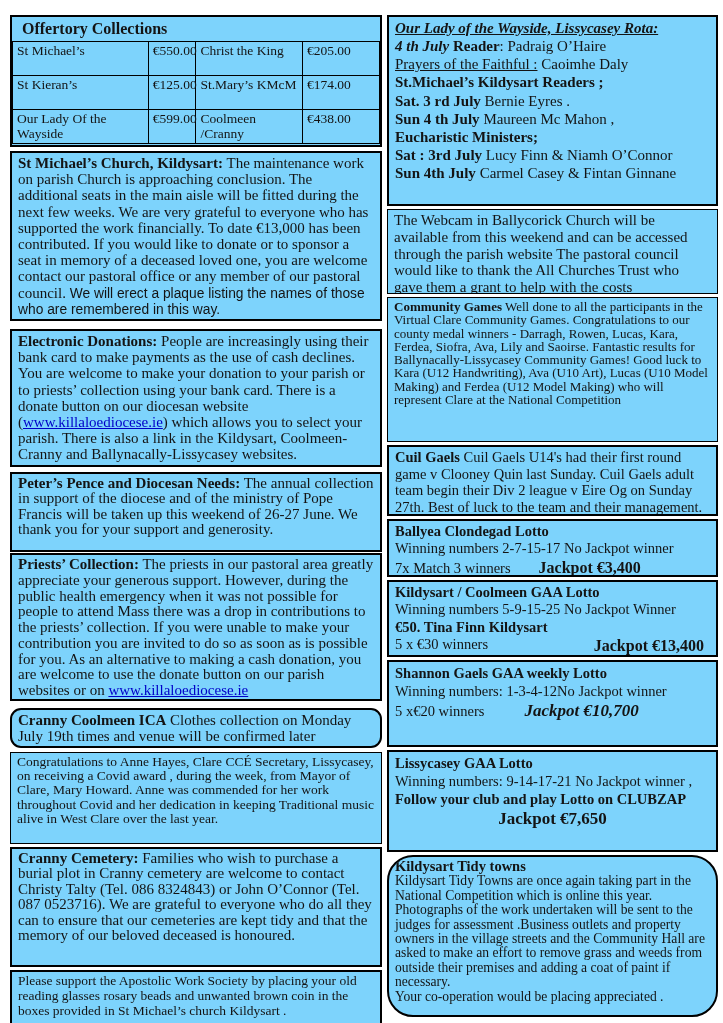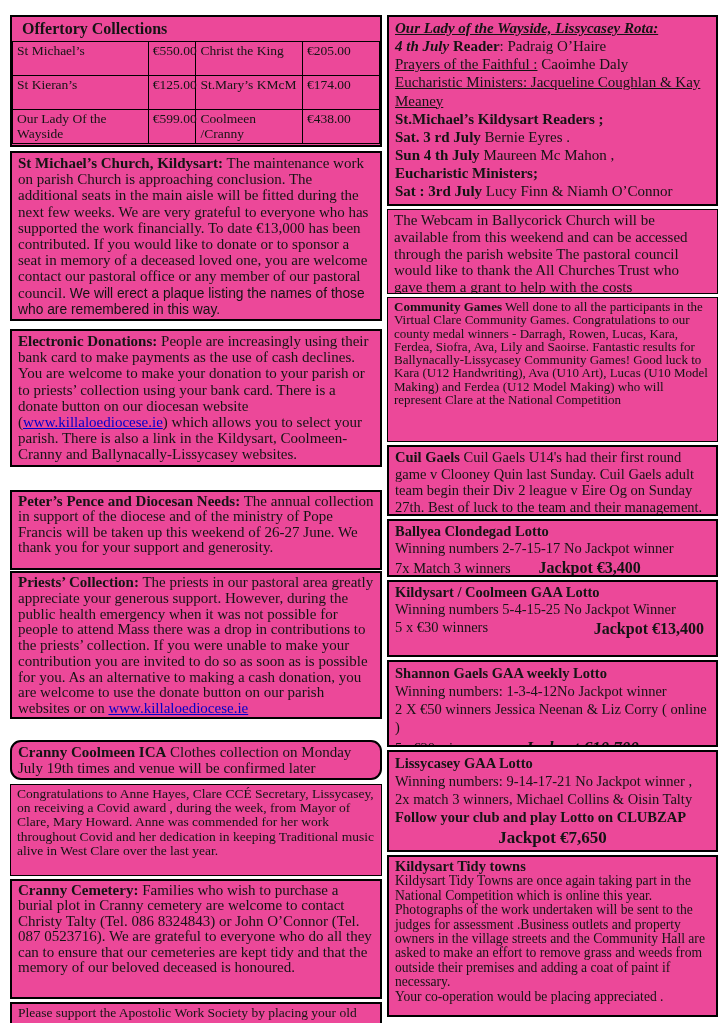--- a/index.html
+++ b/index.html
@@ -8,55 +8,55 @@
     background:#ffffff;
     color:#141414;
     font-family:"Liberation Serif","DejaVu Serif",serif;
     position:relative;
   }
   .col { position:absolute; top:15px; }
   .col-left  { left:10px;  width:372px; }
   .col-right { left:387px; width:331px; }
   .box {
     border:2px solid #000;
-    background:#ec4899;
+    background:#7dd3fc;
     padding:2px 6px;
     overflow:hidden;
     font-size:15px;
     line-height:1.08;
   }
   .thin { border-width:1px; }
   .b { font-weight:bold; }
   .i { font-style:italic; }
   .u { text-decoration:underline; }
   .sans { font-family:"Liberation Sans","DejaVu Sans",sans-serif; font-size:13.8px; }
   .link { color:#0000C8; text-decoration:underline; cursor:pointer; }
   .small { font-size:13.5px; line-height:1.1; }
 
   
   .b-offertory { height:132px; margin-bottom:4px; padding:0; }
   .b-stmichaels { height:170px; margin-bottom:8px; }
-  .b-electronic { height:138px; margin-bottom:23px; }
+  .b-electronic { height:138px; margin-bottom:5px; }
   .b-peters { height:80px; margin-bottom:1px; line-height:1.02; }
-  .b-priests { height:148px; margin-bottom:21px; line-height:1.05; }
+  .b-priests { height:148px; margin-bottom:7px; line-height:1.05; }
   .b-ica { height:40px; margin-bottom:4px;border-radius:11px; }
   .b-congrats { height:92px; margin-bottom:3px; line-height:1.05; }
   .b-cemetery { height:120px; margin-bottom:3px; line-height:1.03; }
   .b-apostolic { height:72px; }
 
   
   .b-rota { height:191px; margin-bottom:3px; line-height:1.21; font-size:15px; }
   .b-webcam { height:85px; margin-bottom:3px; line-height:1.12; }
   .b-community { height:145px; margin-bottom:3px; font-size:13px; line-height:1.02; }
   .b-cuil { height:71px; margin-bottom:3px; font-size:14.5px; line-height:1.15; }
   .b-ballyea { height:58px; margin-bottom:3px; font-size:14.5px; line-height:1.2; }
   .b-kcg { height:77px; margin-bottom:3px; font-size:14.5px; line-height:1.2; }
   .b-shannon { height:87px; margin-bottom:3px; font-size:14.5px; line-height:1.25; }
   .b-lissy { height:102px; margin-bottom:3px; font-size:14.5px; line-height:1.25; }
-  .b-tidy { height:162px; font-size:13.6px; line-height:1.06; }
+  .b-tidy { height:162px; font-size:13.6px; line-height:1.06;border-radius:26px; }
 
   
   .offertory-title { font-weight:bold; font-size:16px; padding:3px 10px 4px; }
   table.offertory { border-collapse:collapse; width:100%; font-size:13.5px; table-layout:fixed; }
   table.offertory td { border:1.5px solid #000; padding:2px 4px; vertical-align:top; height:34px; }
   .c1 { width:37%; } .c2 { width:13%; } .c3 { width:29%; } .c4 { width:21%; }
 
   .jackpot { font-weight:bold; font-size:16px; }
   .jackpot-bi { font-weight:bold; font-style:italic; font-size:17px; }
   .jackpot-big { font-weight:bold; font-size:17px; text-align:center; }
@@ -129,21 +129,20 @@
   </div>
 
 </div>
 
 <div class="col col-right">
 
   <div class="box b-rota">
     <div class="rota-line b i u">Our Lady of the Wayside, Lissycasey Rota:</div>
     <div class="rota-line"><span class="b i">4 th July</span><span class="b">  Reader</span><span>: Padraig O’Haire</span></div>
     <div class="rota-line"><span class="u">Prayers of the Faithful :</span><span>  Caoimhe Daly</span></div>
-    <div class="rota-line"><span class="u">Eucharistic Ministers:  Jacqueline Coughlan &amp; Kay Meaney</span></div>
     <div class="rota-line b">St.Michael’s Kildysart   Readers ;</div>
     <div class="rota-line"><span class="b">Sat. 3 rd July</span><span>  Bernie  Eyres .</span></div>
     <div class="rota-line"><span class="b">Sun 4 th July</span><span>  Maureen Mc Mahon ,</span></div>
     <div class="rota-line b">Eucharistic Ministers;</div>
     <div class="rota-line"><span class="b">Sat  : 3rd  July</span><span>  Lucy Finn &amp; Niamh O’Connor</span></div>
     <div class="rota-line"><span class="b">Sun 4th July</span><span>  Carmel Casey &amp; Fintan Ginnane</span></div>
   </div>
 
   <div class="box thin b-webcam">
     <p>The Webcam in  Ballycorick Church will be available from this weekend  and can be accessed through the parish website The pastoral council would like to thank the All Churches  Trust  who gave them a grant to help with the costs</p>
@@ -158,38 +157,37 @@
   </div>
 
   <div class="box b-ballyea">
     <div class="b">Ballyea Clondegad Lotto</div>
     <div>Winning numbers 2-7-15-17   No Jackpot winner</div>
     <div><span>7x Match 3 winners</span><span class="jackpot gap28">Jackpot €3,400</span></div>
   </div>
 
   <div class="box b-kcg">
     <div class="b">Kildysart / Coolmeen GAA  Lotto</div>
-    <div>Winning numbers 5-4-15-25 No Jackpot Winner</div>
+    <div>Winning numbers 5-9-15-25 No Jackpot Winner</div>
+    <div class="b">€50. Tina Finn Kildysart</div>
     <div class="row-flex">
         <span>5 x €30 winners</span>
         <span class="jackpot">Jackpot  €13,400</span>
       </div>
   </div>
 
   <div class="box b-shannon">
     <div class="b">Shannon Gaels GAA weekly Lotto</div>
     <div>Winning numbers: 1-3-4-12No Jackpot winner</div>
-    <div>2 X €50 winners Jessica Neenan &amp; Liz Corry ( online )</div>
     <div><span>5 x€20 winners</span><span class="jackpot-bi gap40">Jackpot €10,700</span></div>
   </div>
 
   <div class="box b-lissy">
     <div class="b">Lissycasey  GAA Lotto</div>
     <div>Winning  numbers: 9-14-17-21 No Jackpot winner ,</div>
-    <div> 2x match 3 winners,   Michael Collins &amp; Oisin Talty</div>
     <div class="b">Follow your club and play Lotto on  CLUBZAP</div>
     <div class="jackpot-big">Jackpot  €7,650</div>
   </div>
 
   <div class="box b-tidy">
     <div class="b" style="font-size:14.5px;">Kildysart Tidy towns</div>
     <p> Kildysart Tidy Towns are once again taking part in the National Competition which is online this year. Photographs of the work undertaken will be sent to the judges for assessment .Business outlets and property   owners in the village streets and the Community Hall are asked to make an effort to remove grass and weeds from outside their premises and adding a coat of paint if necessary.</p>
     <p> Your co-operation  would be placing appreciated .</p>
   </div>
 

